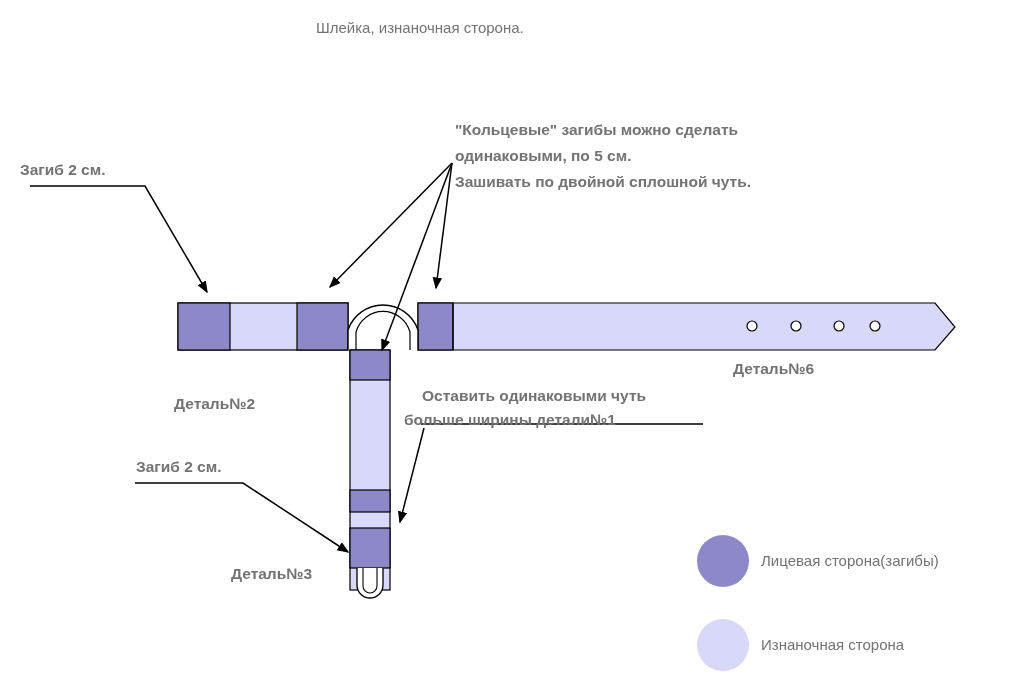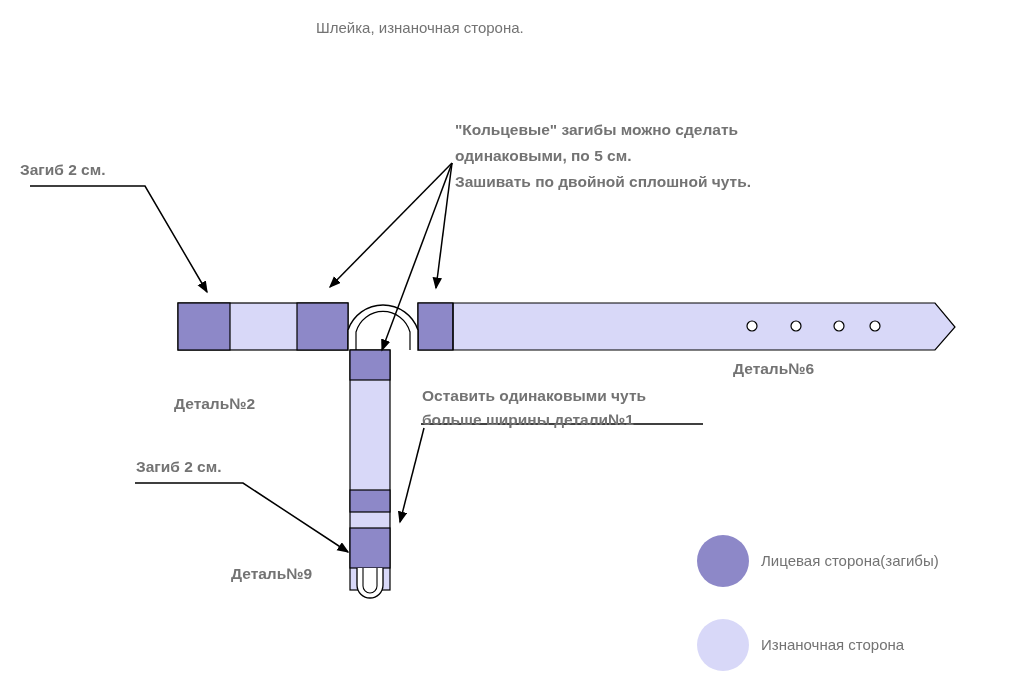--- a/index.html
+++ b/index.html
@@ -91,20 +91,20 @@
 
 <div class="lbl t-note bold" style="left:20px; top:160px;">Загиб 2 см.</div>
 
 <div class="lbl t-note bold" style="left:136px; top:457px;">Загиб 2 см.</div>
 
 <div class="lbl t-note bold" style="left:455px; top:120px;">"Кольцевые" загибы можно сделать</div>
 <div class="lbl t-note bold" style="left:455px; top:146px;">одинаковыми, по 5 см.</div>
 <div class="lbl t-note bold" style="left:455px; top:172px;">Зашивать по двойной сплошной чуть.</div>
 
 <div class="lbl t-note bold" style="left:422px; top:386px;">Оставить одинаковыми чуть</div>
-<div class="lbl t-note bold" style="left:422px; top:410px;">больше ширины детали№1</div>
+<div class="lbl t-note bold" style="left:404px; top:410px;">больше ширины детали№1</div>
 
 <div class="lbl t-part" style="left:733px; top:359px;">Деталь№6</div>
 <div class="lbl t-part" style="left:174px; top:362px;margin-top:32px;">Деталь№2</div>
-<div class="lbl t-part" style="left:231px; top:564px;">Деталь№9</div>
+<div class="lbl t-part" style="left:231px; top:564px;">Деталь№3</div>
 
 <div class="lbl t-leg" style="left:761px; top:551px;">Лицевая сторона(загибы)</div>
 <div class="lbl t-leg" style="left:761px; top:635px;">Изнаночная сторона</div>
 
 </body></html>

